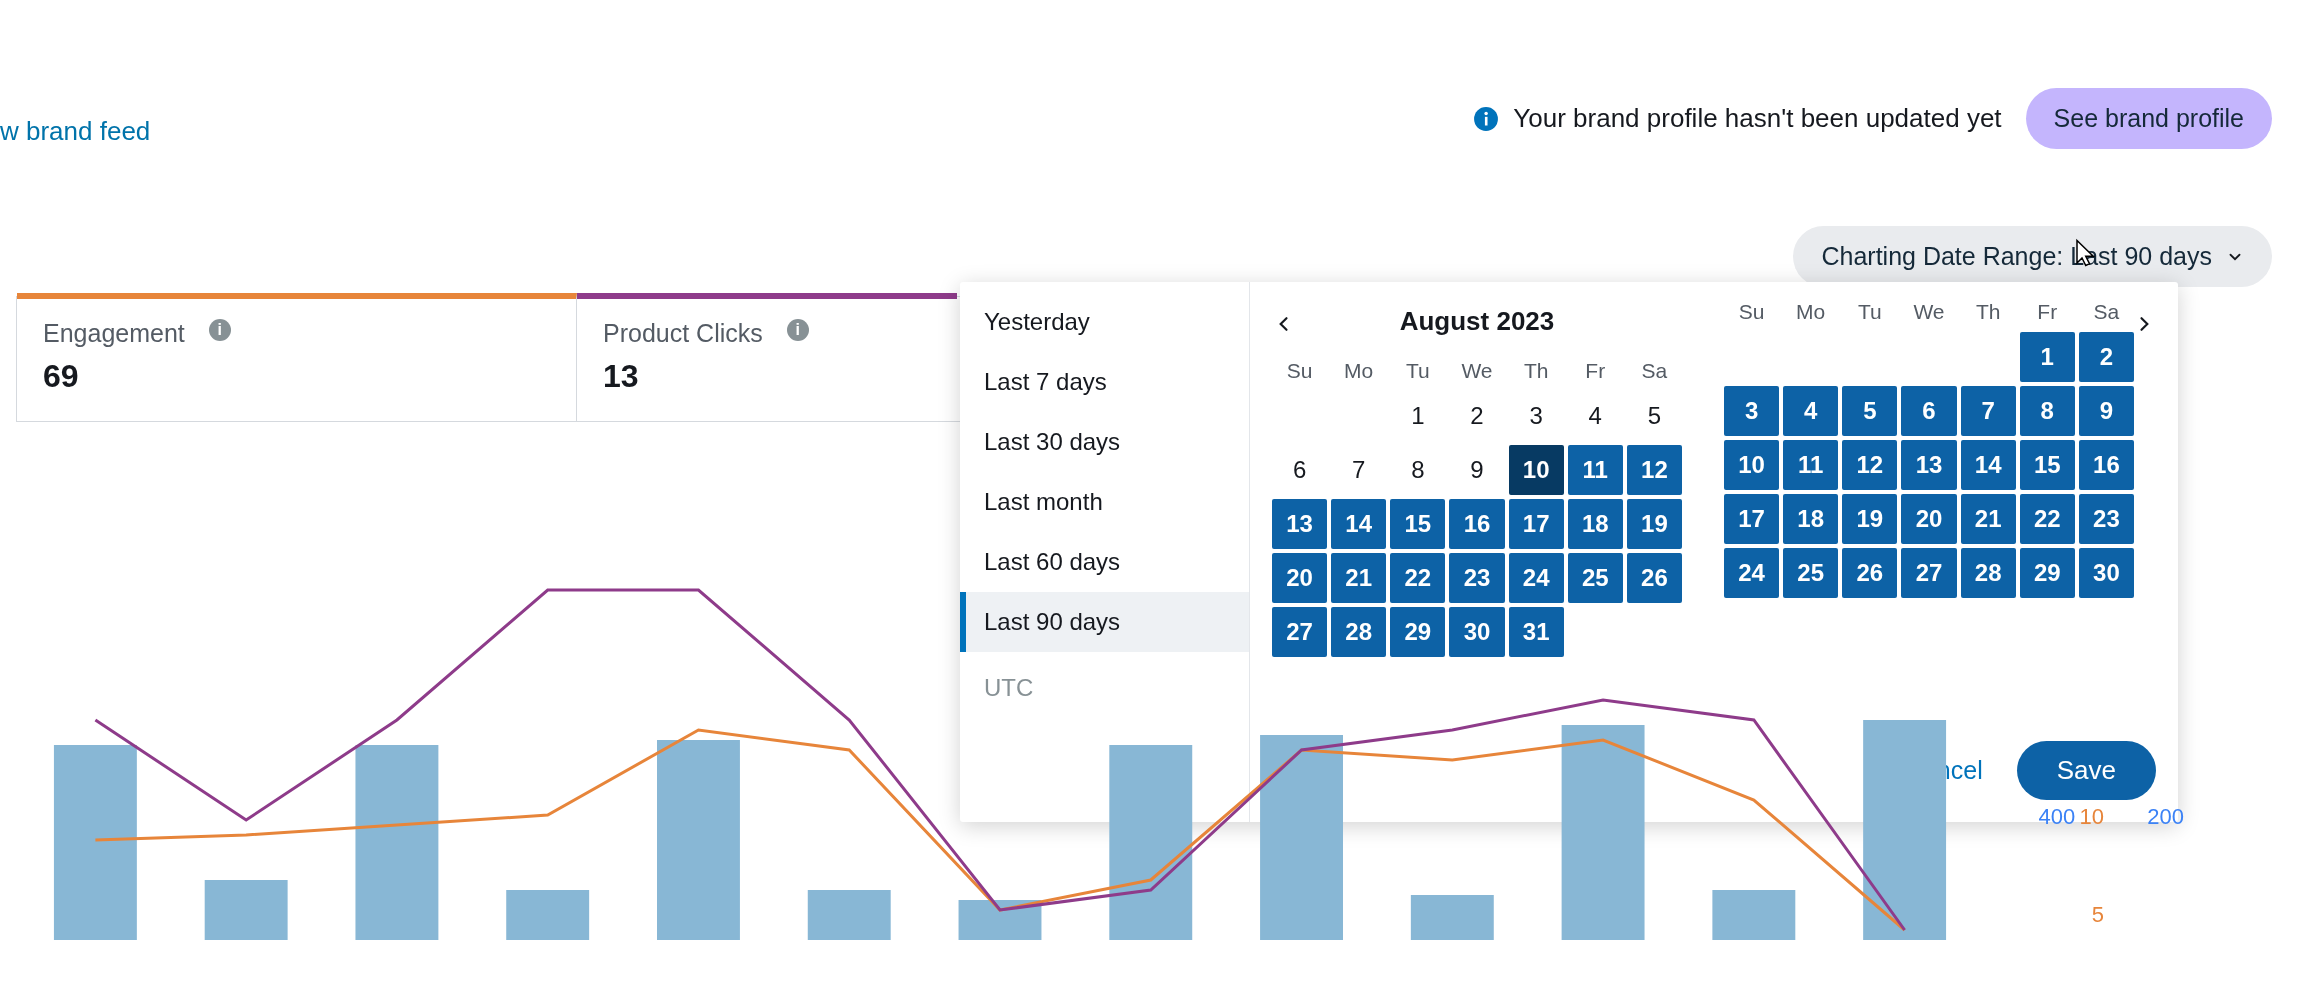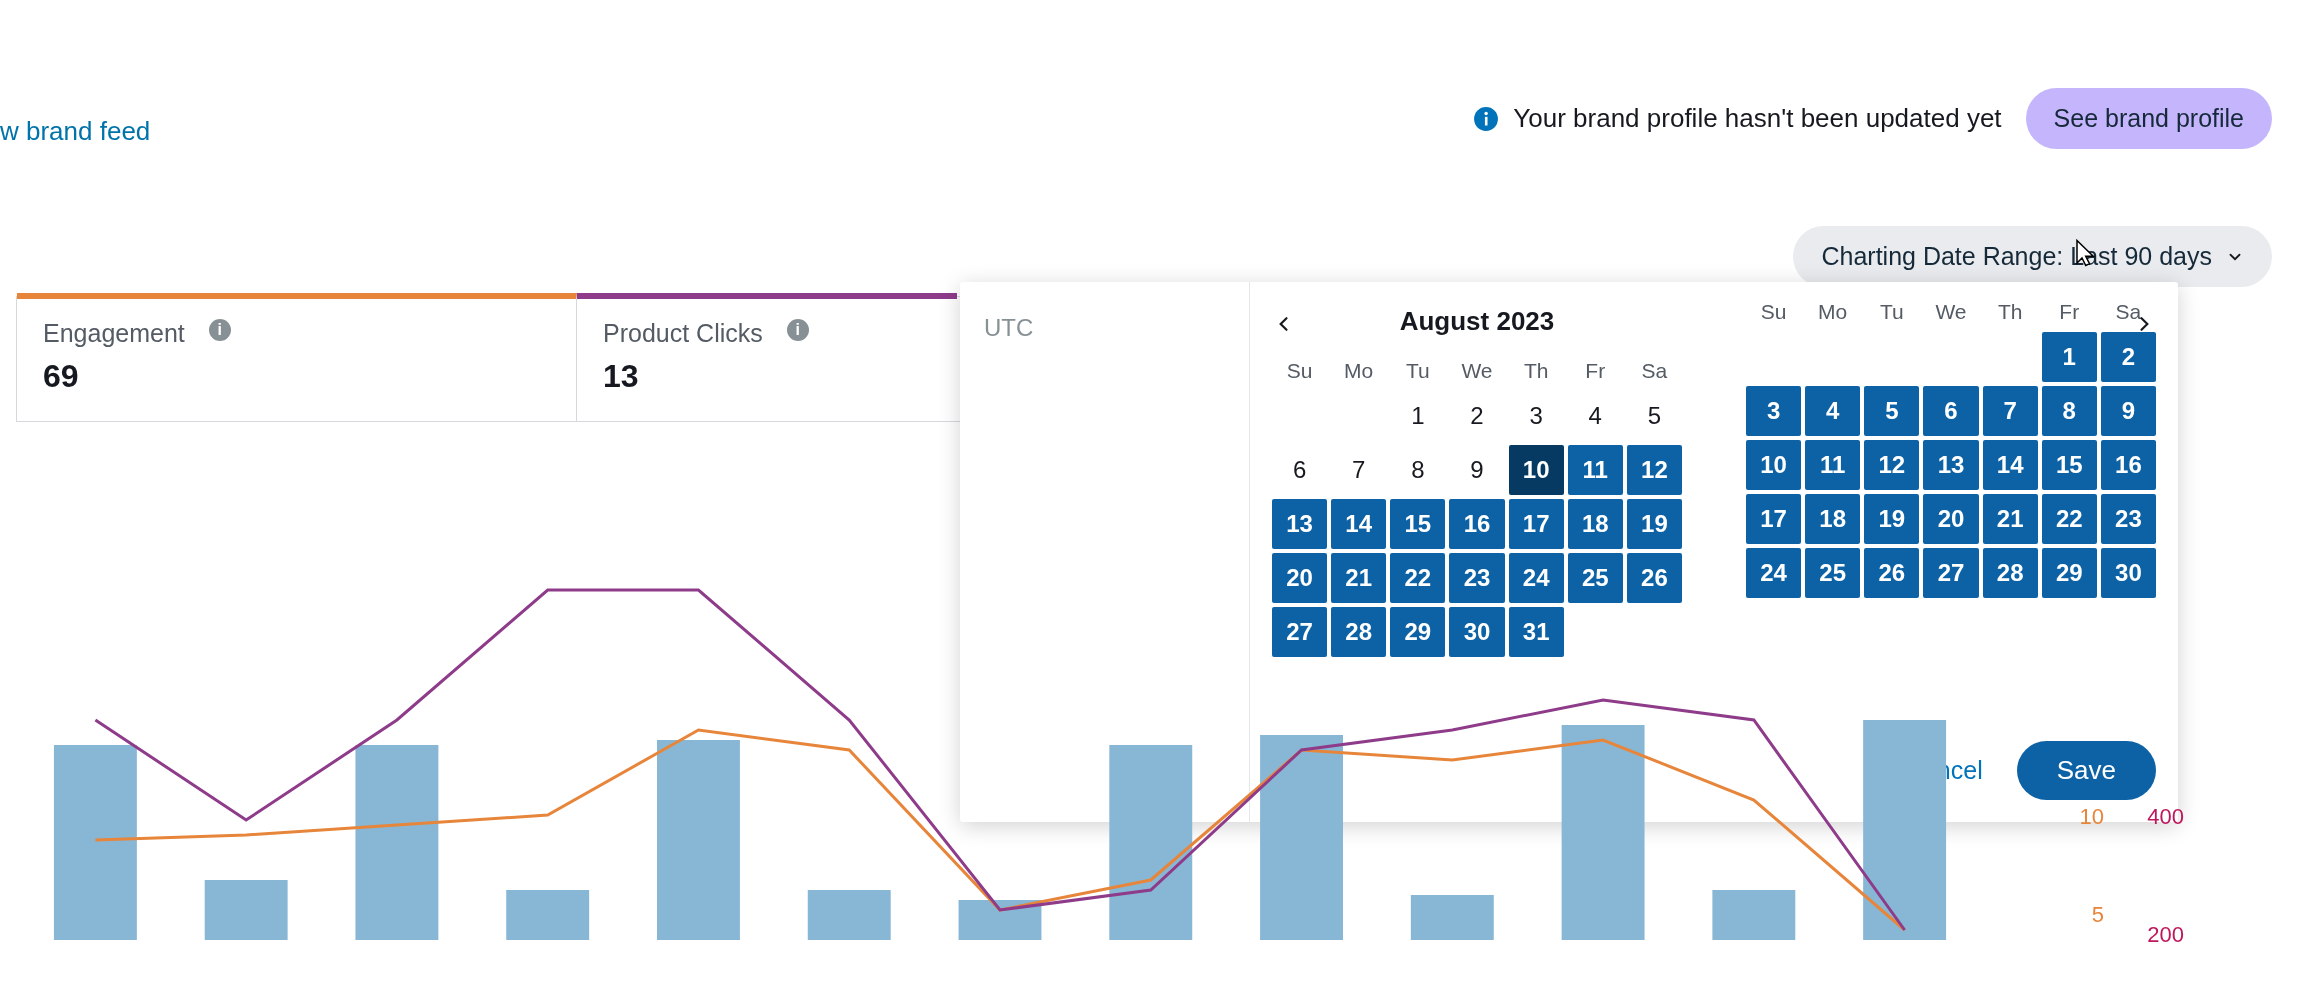--- a/index.html
+++ b/index.html
@@ -29,21 +29,21 @@
 
   
   .popover{position:absolute;left:960px;top:282px;width:1218px;height:540px;background:#fff;box-shadow:0 4px 22px rgba(0,0,0,.18);border-radius:3px;display:flex;}
   .preset-pane{width:290px;border-right:1px solid #e3e6ea;padding:10px 0;display:flex;flex-direction:column;}
   .preset-item{padding:16px 24px;font-size:24px;color:#16191f;cursor:pointer;position:relative;}
   .preset-item.selected{background:#eef1f4;}
   .preset-item.selected::before{content:"";position:absolute;left:0;top:0;bottom:0;width:6px;background:#0073bb;}
   .utc-label{padding:16px 24px;font-size:24px;color:#879195;margin-top:6px;}
 
   .cal-pane{flex:1;display:flex;flex-direction:column;padding:18px 22px 22px 22px;}
-  .cal-months{display:flex;gap:64px;position:relative;}
+  .cal-months{display:flex;gap:42px;position:relative;}
   .nav-arrow{position:absolute;top:8px;width:32px;height:32px;display:flex;align-items:center;justify-content:center;cursor:pointer;}
   .nav-arrow.left{left:-4px;}
   .nav-arrow.right{right:-4px;}
   .month{width:410px;}
   .month-title{text-align:center;font-size:26px;font-weight:700;margin:6px 0 22px;}
   .dow-row{display:grid;grid-template-columns:repeat(7,1fr);gap:4px;margin-bottom:8px;}
   .dow{text-align:center;font-size:21px;color:#545b64;}
   .days-grid{display:grid;grid-template-columns:repeat(7,1fr);gap:4px;}
   .day{height:50px;display:flex;align-items:center;justify-content:center;font-size:24px;color:#16191f;border-radius:2px;}
   .day.blank{visibility:hidden;}
@@ -51,21 +51,21 @@
   .day.sel{background:#0d62a6;color:#fff;font-weight:700;}
   .day.start{background:#073a63;color:#fff;font-weight:700;}
 
   .cal-actions{margin-top:auto;display:flex;justify-content:flex-end;gap:34px;align-items:center;}
   .link-btn{font-size:25px;color:#0073bb;cursor:pointer;}
   .primary-btn{background:#0d62a6;color:#fff;border:none;border-radius:34px;padding:14px 40px;font-size:26px;font-weight:400;cursor:pointer;}
 
   
   .chart-wrap{position:absolute;left:0;top:520px;width:2000px;height:440px;}
   .y-ticks-right{position:absolute;right:208px;top:804px;display:flex;flex-direction:column;gap:72px;align-items:flex-end;font-size:22px;color:#e7853a;}
-  .y-ticks-right2{position:absolute;right:128px;top:804px;display:flex;flex-direction:column;gap:92px;align-items:flex-end;font-size:22px;color:#be185d;}
+  .y-ticks-right2{position:absolute;right:128px;top:804px;display:flex;flex-direction:row;gap:72px;align-items:flex-end;font-size:22px;color:#3b82f6;}
   svg.chart{position:absolute;left:0;top:0;width:2000px;height:440px;}
   .bar{fill:#88b7d5;}
   .line-orange{fill:none;stroke:#e7853a;stroke-width:3;}
   .line-purple{fill:none;stroke:#8e3b8a;stroke-width:3;}
 </style>
 </head>
 <body>
 
 <a class="brand-feed-link">w brand feed</a>
 
@@ -105,20 +105,28 @@
     <div class="metric-title">
       <span>Product Clicks</span>
       <span class="info-dot">i</span>
     </div>
     <div class="metric-value">13</div>
   </div>
 </div>
 
 <div class="popover">
   <div class="preset-pane">
+    <div id="presets">
+        <div class="preset-item">Yesterday</div>
+        <div class="preset-item">Last 7 days</div>
+        <div class="preset-item">Last 30 days</div>
+        <div class="preset-item">Last month</div>
+        <div class="preset-item">Last 60 days</div>
+        <div class="preset-item selected">Last 90 days</div>
+      </div>
     <div class="utc-label">UTC</div>
   </div>
   <div class="cal-pane">
     <div class="cal-months">
       <div class="nav-arrow left">
         <svg width="20" height="20" viewBox="0 0 24 24">
             <path d="M15 5l-7 7 7 7" stroke="#16191f" stroke-width="2.6" fill="none" stroke-linecap="round"></path>
           </svg>
       </div>
       <div class="nav-arrow right">

